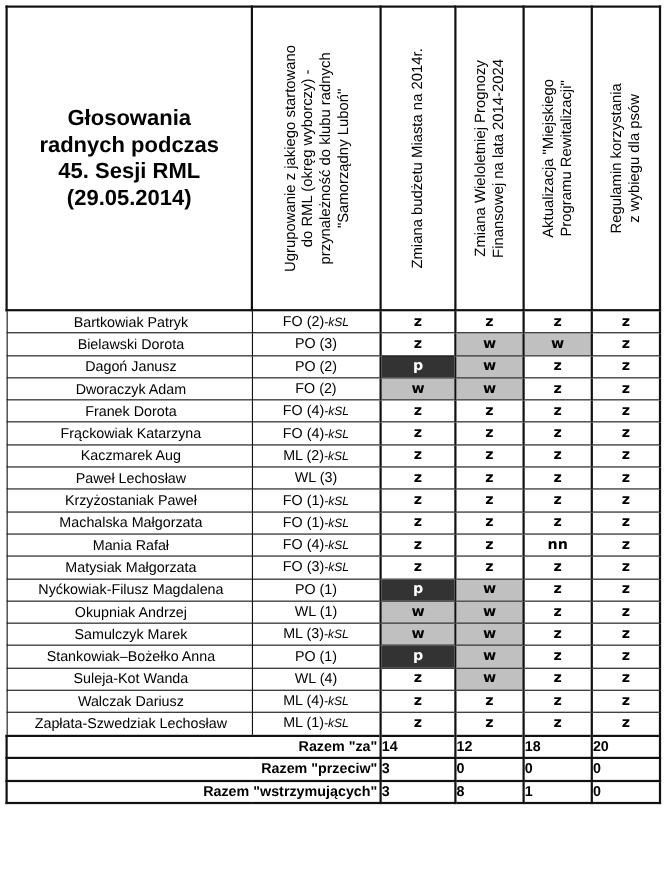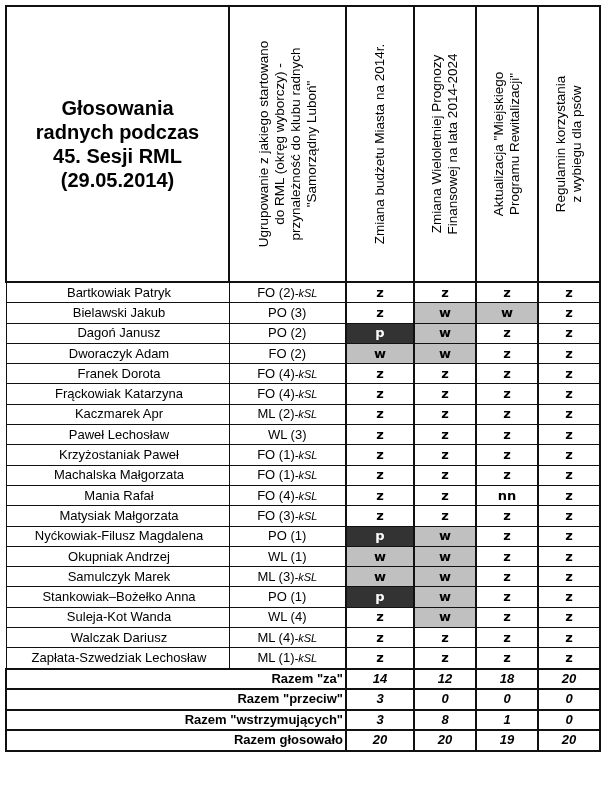--- a/index.html
+++ b/index.html
@@ -50,21 +50,21 @@
   td.party .ksl { font-size: 11px; font-style: italic; }
   td.vote {
     text-align: center; font-weight: bold;
     font-family: "DejaVu Sans", sans-serif; font-size: 12px;
     border-left-width: 2.5px !important; border-right-width: 2.5px !important;
   }
   td.vote.fill-p { background: #333333; color: #ffffff; }
   td.vote.fill-w { background: #c0c0c0; }
   tr.sum-row td { height: 18.5px; font-size: 13px; line-height: 18px; border-width: 2px; }
   td.sum-label { text-align: right; font-weight: bold; padding-right: 2px !important; }
-  td.sum-val { text-align: center; font-weight: bold; font-size: 14px; border-left-width: 2.5px !important; border-right-width: 2.5px !important; font-style: italic; }
+  td.sum-val { font-weight: bold; font-size: 14px; border-left-width: 2.5px !important; border-right-width: 2.5px !important; }
   tr.data-row:first-child td { border-top-width: 2.5px; }
   tr.sum-row.first td { border-top-width: 2.5px; }
 </style>
 </head>
 <body>
 
 <table class="votes">
   <colgroup>
     <col class="c-name">
       <col class="c-party">
@@ -127,21 +127,21 @@
   <tbody id="data-body">
       <tr class="data-row">
         <td class="name">Bartkowiak Patryk</td>
         <td class="party"><span>FO (2)</span><span class="ksl">-kSL</span></td>
         <td class="vote ">z</td>
         <td class="vote ">z</td>
         <td class="vote ">z</td>
         <td class="vote ">z</td>
       </tr>
       <tr class="data-row">
-        <td class="name">Bielawski Jakub</td>
+        <td class="name">Bielawski Dorota</td>
         <td class="party"><span>PO (3)</span><span class="ksl"></span></td>
         <td class="vote ">z</td>
         <td class="vote fill-w" style="background: rgb(192, 192, 192);">w</td>
         <td class="vote fill-w" style="background: rgb(192, 192, 192);">w</td>
         <td class="vote ">z</td>
       </tr>
       <tr class="data-row">
         <td class="name">Dagoń Janusz</td>
         <td class="party"><span>PO (2)</span><span class="ksl"></span></td>
         <td class="vote fill-p" style="background: rgb(51, 51, 51);">p</td>
@@ -167,21 +167,21 @@
       </tr>
       <tr class="data-row">
         <td class="name">Frąckowiak Katarzyna</td>
         <td class="party"><span>FO (4)</span><span class="ksl">-kSL</span></td>
         <td class="vote ">z</td>
         <td class="vote ">z</td>
         <td class="vote ">z</td>
         <td class="vote ">z</td>
       </tr>
       <tr class="data-row">
-        <td class="name">Kaczmarek Apr</td>
+        <td class="name">Kaczmarek Aug</td>
         <td class="party"><span>ML (2)</span><span class="ksl">-kSL</span></td>
         <td class="vote ">z</td>
         <td class="vote ">z</td>
         <td class="vote ">z</td>
         <td class="vote ">z</td>
       </tr>
       <tr class="data-row">
         <td class="name">Paweł Lechosław</td>
         <td class="party"><span>WL (3)</span><span class="ksl"></span></td>
         <td class="vote ">z</td>
@@ -293,21 +293,14 @@
         <td class="sum-val">0</td>
         <td class="sum-val">0</td>
       </tr>
       <tr class="sum-row">
         <td colspan="2" class="sum-label">Razem "wstrzymujących"</td>
         <td class="sum-val">3</td>
         <td class="sum-val">8</td>
         <td class="sum-val">1</td>
         <td class="sum-val">0</td>
       </tr>
-      <tr class="sum-row">
-        <td colspan="2" class="sum-label">Razem głosowało</td>
-        <td class="sum-val">20</td>
-        <td class="sum-val">20</td>
-        <td class="sum-val">19</td>
-        <td class="sum-val">20</td>
-      </tr>
     </tbody>
 </table>
 
 </body></html>

